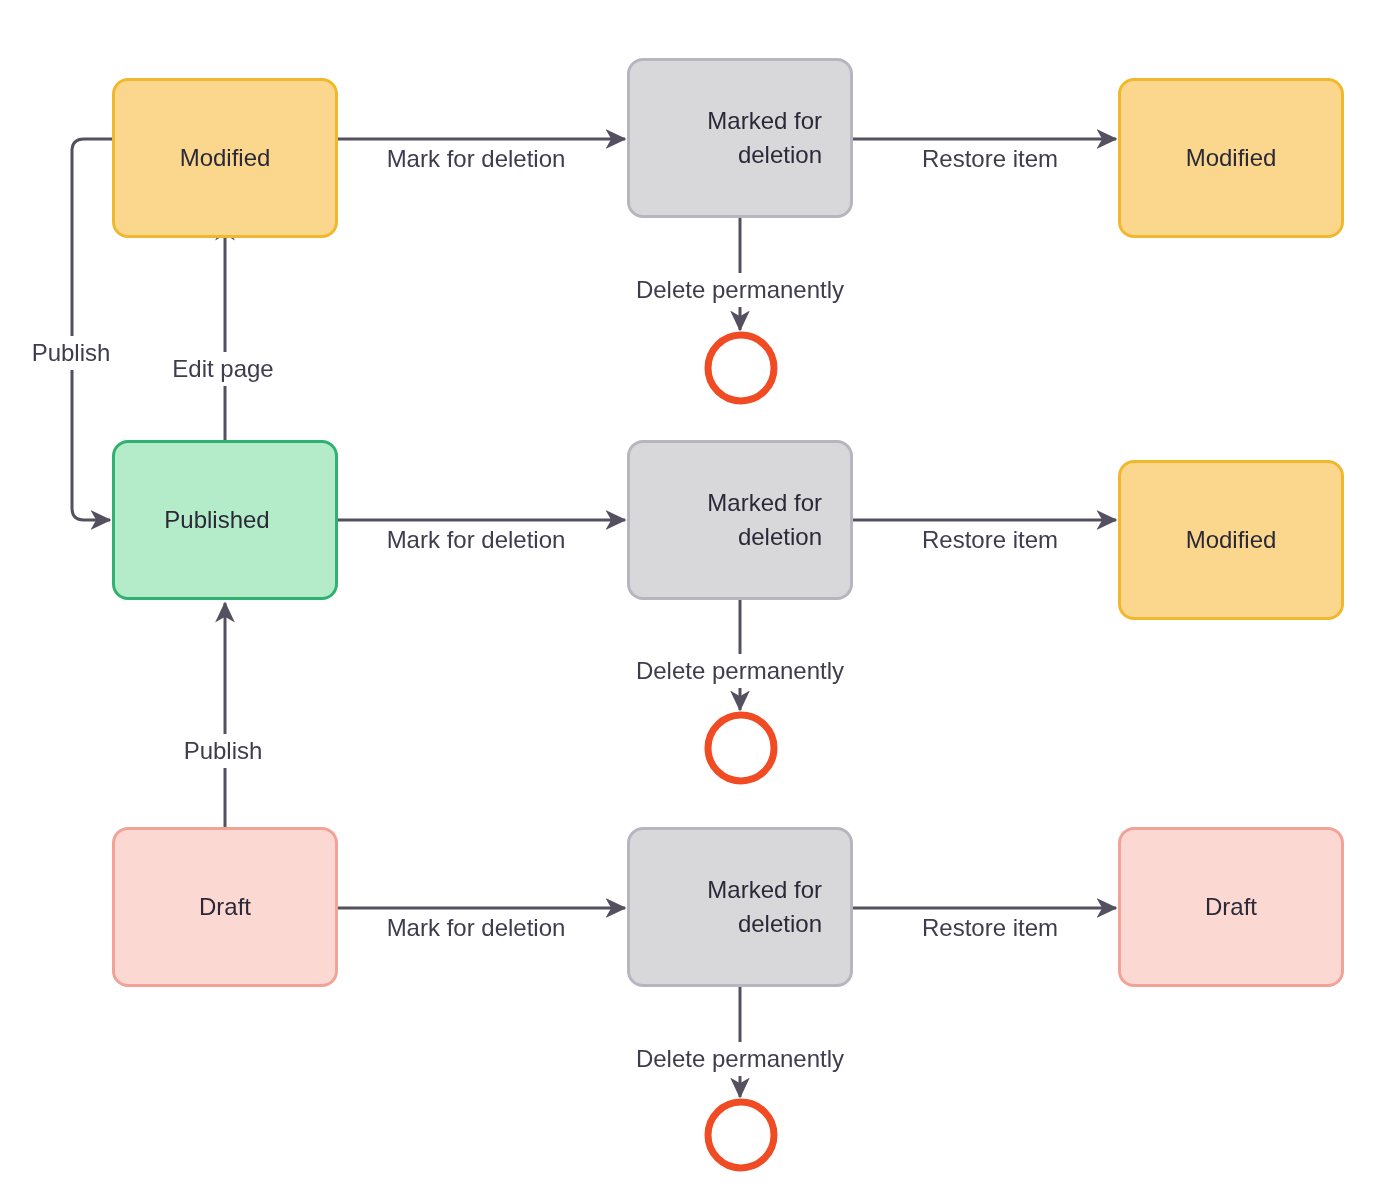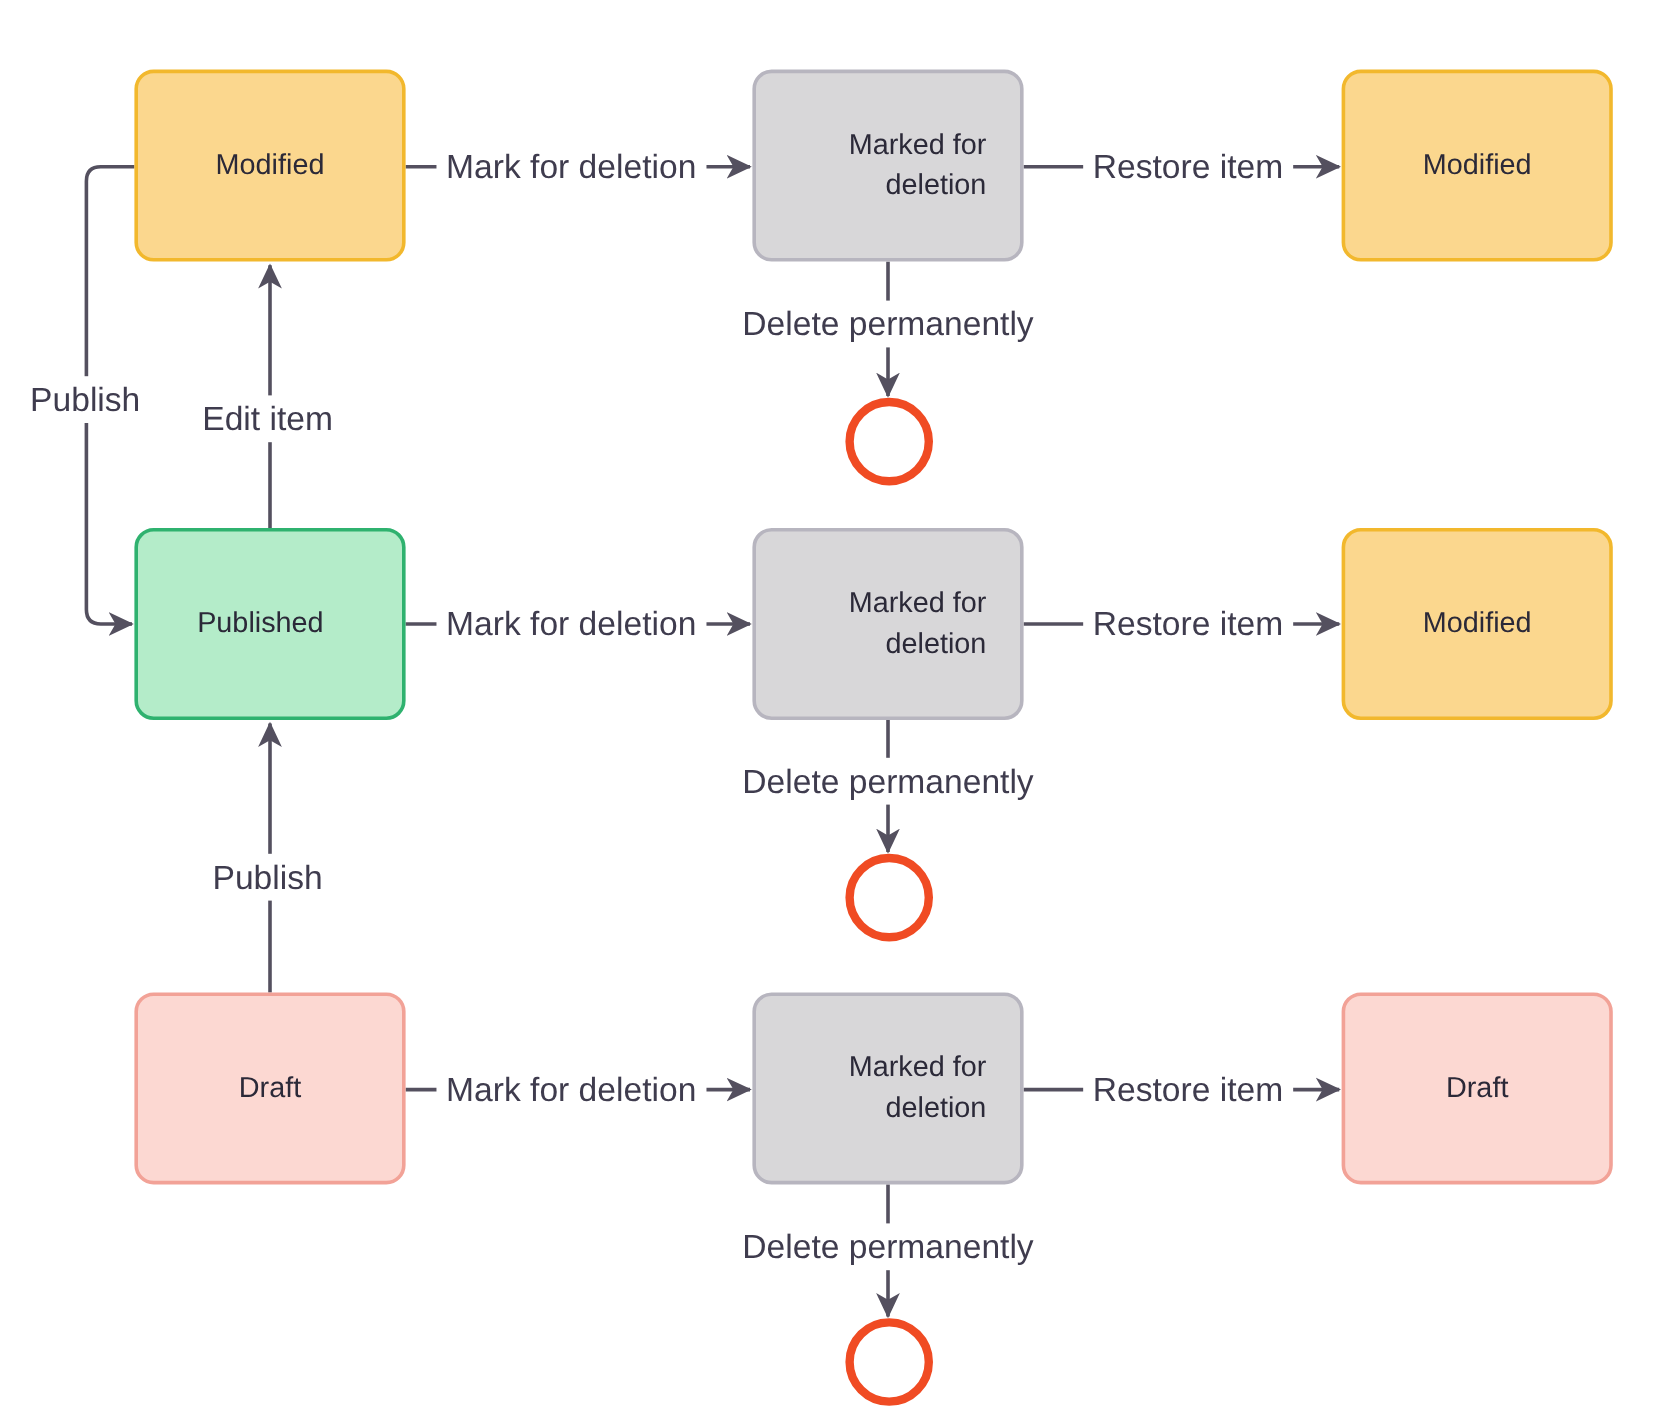--- a/index.html
+++ b/index.html
@@ -51,34 +51,35 @@
     display: flex;
     align-items: center;
     justify-content: center;
     text-align: center;
     font-size: 24px;
     line-height: 1.4;
     color: var(--node-text);
     z-index: 2;
     padding: 0 28px;
   }
-  .node.yellow { background: var(--yellow-fill); border: 3px solid var(--yellow-border); }
+  .node.yellow { background: var(--yellow-fill); border: 3px solid var(--yellow-border); margin-top: 20px; }
   .node.green  { background: var(--green-fill);  border: 3px solid var(--green-border); padding-left: 12px; }
   .node.pink   { background: var(--pink-fill);   border: 3px solid var(--pink-border); }
   .node.gray   { background: var(--gray-fill);   border: 3px solid var(--gray-border); text-align: right; }
   .elabel {
     position: absolute;
     transform: translate(-50%, -50%);
     background: var(--background);
     color: var(--edge-text);
-    font-size: 28px;
+    font-size: 24px;
     line-height: 1.25;
     white-space: nowrap;
     padding: 2px 8px;
     z-index: 3;
+    margin-top: 20px;
   }
 </style>
 </head>
 <body>
 
 <div class="canvas">
 
   <svg class="edges" viewBox="0 0 1400 1188" xmlns="http://www.w3.org/2000/svg">
     <defs>
       <marker id="arrow" markerWidth="8" markerHeight="8" refX="6.5" refY="4" orient="auto" markerUnits="strokeWidth">
@@ -126,16 +127,16 @@
   <div class="elabel" style="left:476px; top:520px;">Mark for deletion</div>
   <div class="elabel" style="left:990px; top:520px;">Restore item</div>
   <div class="elabel" style="left:476px; top:908px;">Mark for deletion</div>
   <div class="elabel" style="left:990px; top:908px;">Restore item</div>
 
   <div class="elabel" style="left:740px; top:270px;">Delete permanently</div>
   <div class="elabel" style="left:740px; top:651px;">Delete permanently</div>
   <div class="elabel" style="left:740px; top:1039px;">Delete permanently</div>
 
   <div class="elabel" style="left:71px;  top:333px;">Publish</div>
-  <div class="elabel" style="left:223px; top:349px;">Edit item</div>
+  <div class="elabel" style="left:223px; top:349px;">Edit page</div>
   <div class="elabel" style="left:223px; top:731px;">Publish</div>
 
 </div>
 
 </body></html>

